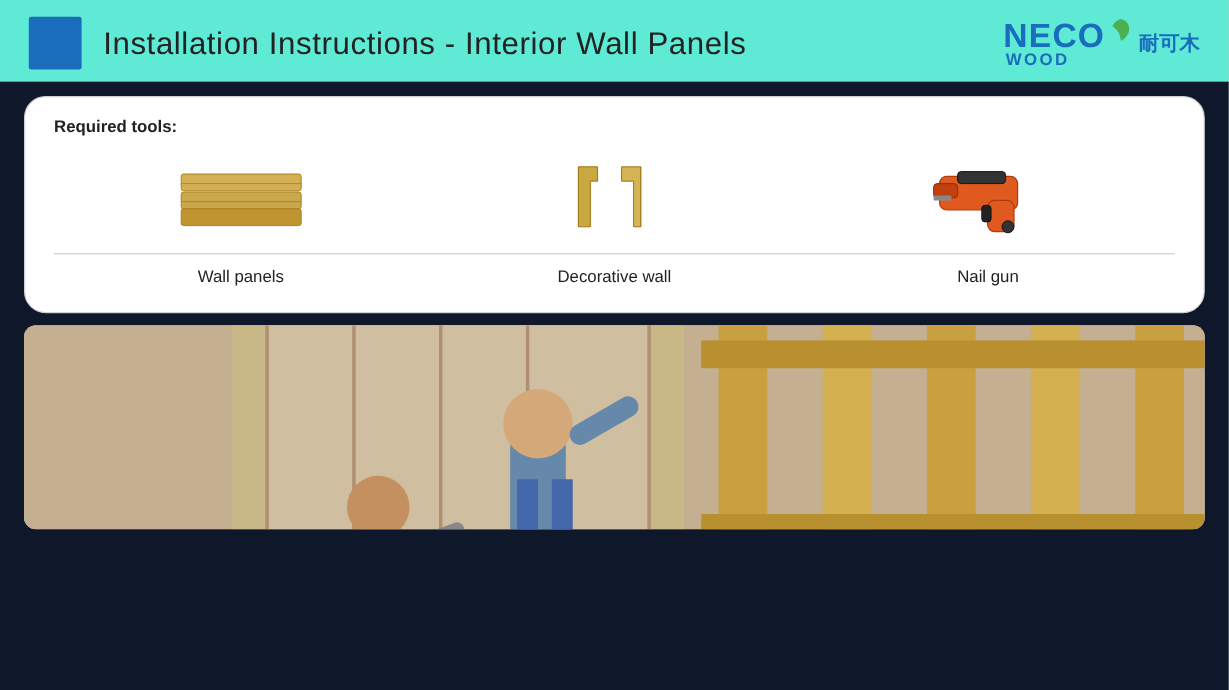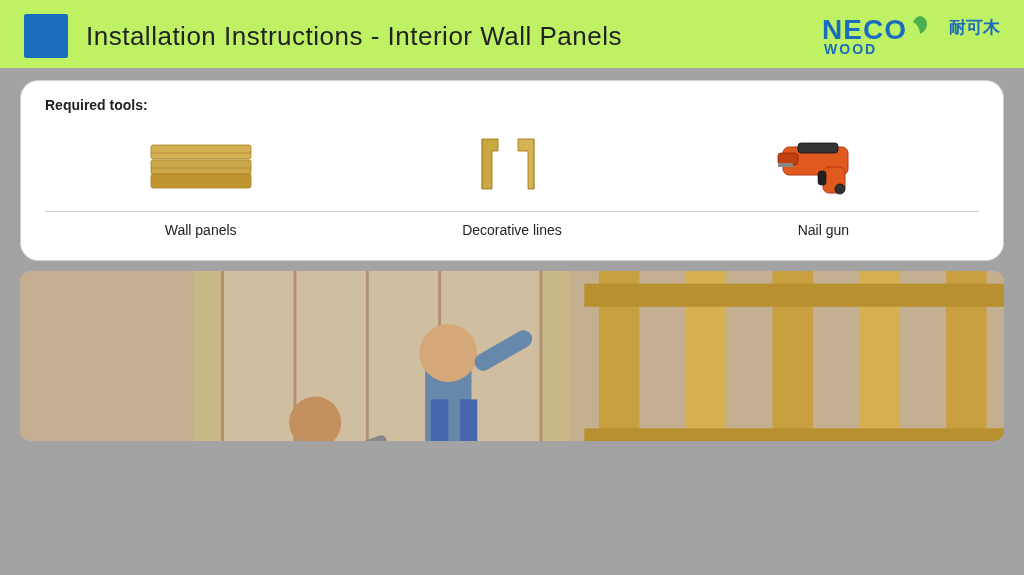--- a/index.html
+++ b/index.html
@@ -11,21 +11,21 @@
       overflow: hidden;
       display: flex;
       flex-direction: column;
     }
 
     
     .header {
       display: flex;
       align-items: center;
       padding: 14px 24px 10px 24px;
-      background: #bef264;
+      background: #5eead4;
       justify-content: space-between;
     }
     .header-left {
       display: flex;
       align-items: center;
       gap: 18px;
     }
     .blue-rect {
       width: 44px;
       height: 44px;
@@ -33,22 +33,22 @@
       border-radius: 2px;
     }
     .header-title {
       font-size: 26px;
       font-weight: 400;
       color: #222;
       letter-spacing: 0.5px;
     }
     .logo-area {
       display: flex;
-      align-items: flex-start;
-      gap: 14px;
+      align-items: center;
+      gap: 0;
     }
     .logo-neco {
       font-size: 28px;
       font-weight: 900;
       color: #1a6dbd;
       letter-spacing: 1px;
       line-height: 1;
     }
     .logo-wood {
       font-size: 14px;
@@ -61,21 +61,21 @@
       font-size: 17px;
       color: #1a6dbd;
       font-weight: 700;
       margin-left: 4px;
     }
 
     
     .main-content {
       flex: 1;
       padding: 12px 20px 12px 20px;
-      background: #a3a3a3;
+      background: #0f172a;
       display: flex;
       flex-direction: column;
       gap: 10px;
     }
 
     
     .card {
       background: #fff;
       border: 1px solid #d0d0d0;
       border-radius: 18px;
@@ -224,21 +224,21 @@
 
             <polygon points="20,60 20,10 36,10 36,22 30,22 30,60" fill="#c8a840" stroke="#a07010" stroke-width="0.8"></polygon>
 
             <polygon points="56,10 72,10 72,60 66,60 66,22 56,22" fill="#d4b455" stroke="#a07010" stroke-width="0.8"></polygon>
 
             <line x1="20" y1="10" x2="20" y2="60" stroke="#a07010" stroke-width="0.5"></line>
             <line x1="72" y1="10" x2="72" y2="60" stroke="#a07010" stroke-width="0.5"></line>
           </svg>
         </div>
         <div class="divider-line"></div>
-        <span class="tool-label">Decorative lines</span>
+        <span class="tool-label">Decorative wall</span>
       </div>
 
 
 
       <div class="tool-item">
         <div class="tool-img-area">
           <svg width="110" height="72" viewBox="0 0 110 72">
 
             <rect x="15" y="18" width="65" height="28" rx="6" fill="#e05a20" stroke="#b03a10" stroke-width="1"></rect>
 

